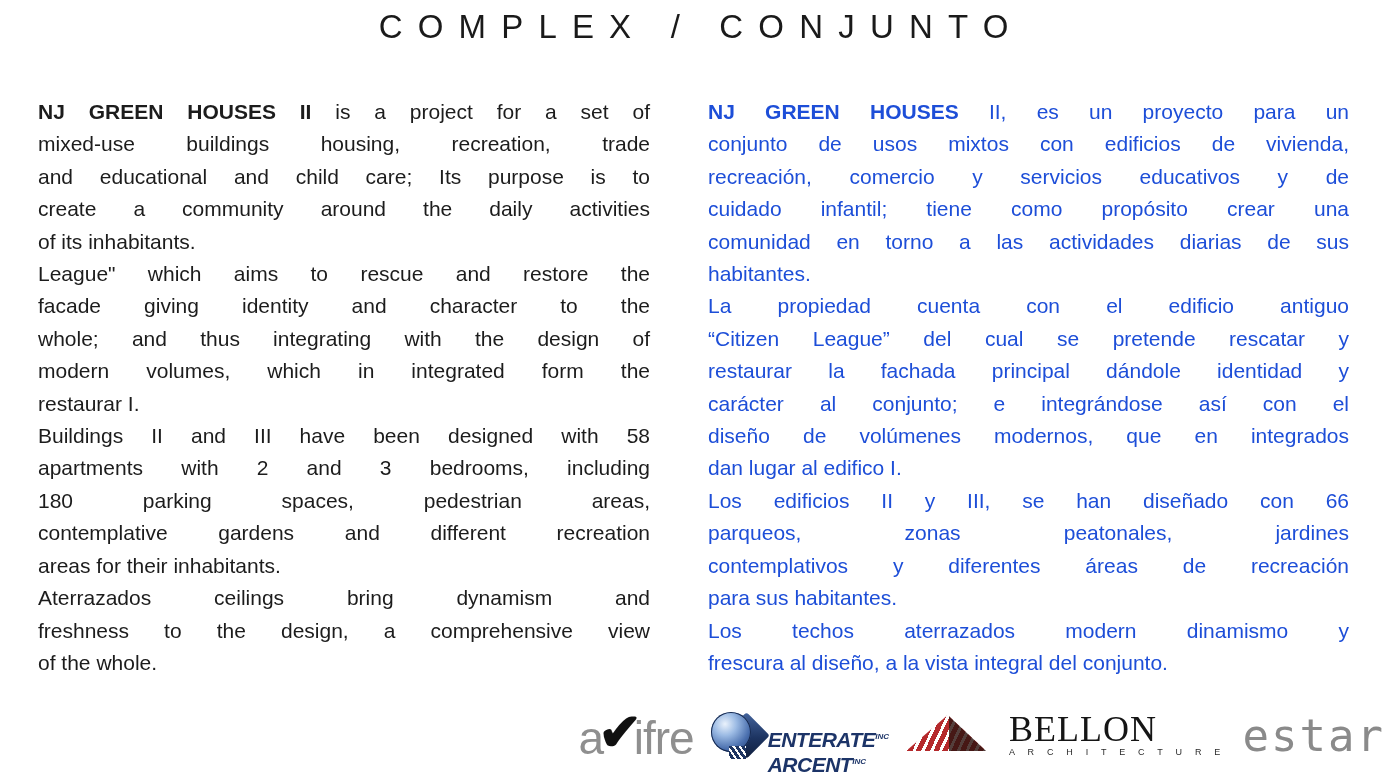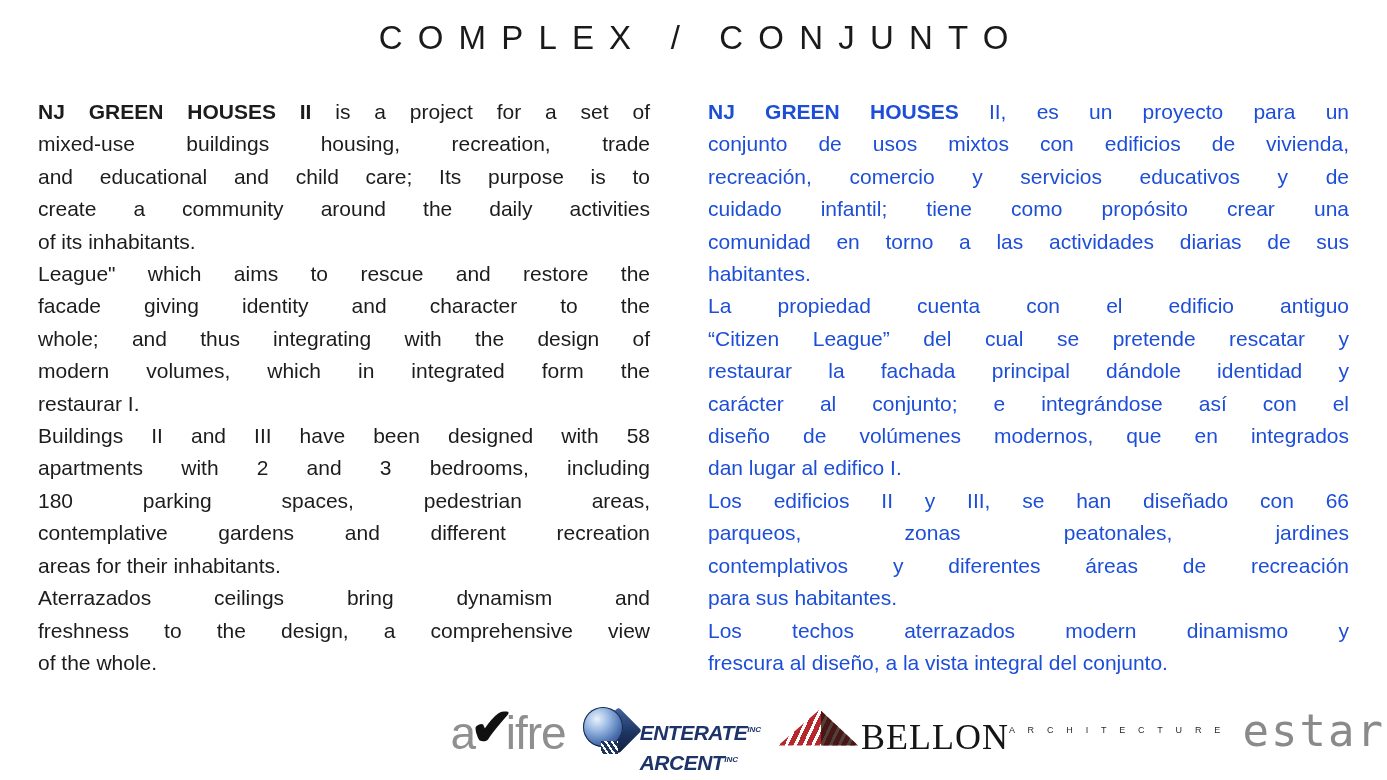--- a/index.html
+++ b/index.html
@@ -1,21 +1,21 @@
 <!DOCTYPE html>
 <html><head>
 <meta charset="utf-8">
 <style>
   html,body{margin:0;padding:0;background:#ffffff;}
   body{
     width:1387px;height:780px;position:relative;overflow:hidden;
     font-family:"Liberation Sans", sans-serif;
   }
   .title{
-    position:absolute;top:19px;left:0;right:0;margin:0;
+    position:absolute;top:8px;left:0;right:0;margin:0;
     text-align:center;font-size:33px;font-weight:400;color:#1a1a1a;
     letter-spacing:0.46em;text-indent:0.46em;
   }
   .columns{
     position:absolute;top:96px;left:38px;display:flex;gap:58px;
   }
   .col{font-size:21px;line-height:32.4px;}
   .col-en{width:612px;color:#1c1c1c;}
   .col-es{width:641px;color:#1d4ed8;}
   .para{margin:0;}
@@ -44,33 +44,33 @@
   }
   .ent-globe{
     position:absolute;left:0;top:1px;width:40px;height:40px;border-radius:50%;
     background:radial-gradient(circle at 35% 30%,#eaf2fc 0%,#9cbbe4 30%,#4a6fae 65%,#1b3466 100%);
     box-shadow:inset 0 0 0 1px #16294f;
   }
   .ent-stripes{
     position:absolute;left:18px;bottom:2px;width:17px;height:13px;
     background:repeating-linear-gradient(55deg,#ffffff 0 2px,#1d3461 2px 5px);
   }
-  .ent-text{font-style:italic;font-weight:700;color:#1c3468;font-size:21px;line-height:27px;letter-spacing:-0.5px;margin-top:31px;}
+  .ent-text{font-style:italic;font-weight:700;color:#1c3468;font-size:21px;line-height:22px;letter-spacing:-0.5px;margin-top:31px;}
   .ent-row{white-space:nowrap;}
   .ent-inc{font-size:8px;font-style:italic;vertical-align:super;letter-spacing:0;}
   
   .logo-bellon{display:flex;align-items:flex-end;gap:3px;}
   .bellon-roof{
     width:80px;height:36px;margin-bottom:6px;
     clip-path:polygon(0% 100%, 52% 0%, 100% 100%);
     background:
       linear-gradient(to right, rgba(0,0,0,0) 54%, rgba(46,20,16,0.82) 54%),
       repeating-linear-gradient(115deg,#b5292c 0 5px,#ffffff 5px 8px);
   }
-  .bellon-text{display:flex;flex-direction:row;align-items:flex-start;}
+  .bellon-text{display:flex;flex-direction:column;align-items:flex-start;margin-left:20px;}
   .bellon-name{
     font-family:"Liberation Serif", serif;font-size:36px;line-height:30px;
     color:#151515;letter-spacing:1px;
   }
   .bellon-sub{font-size:9px;letter-spacing:5.2px;color:#2a2a2a;margin-top:3px;}
   
   .logo-estar{
     font-family:"DejaVu Sans Mono", monospace;font-size:44px;line-height:1;
     color:#8a8a8a;letter-spacing:2px;font-weight:400;
   }

